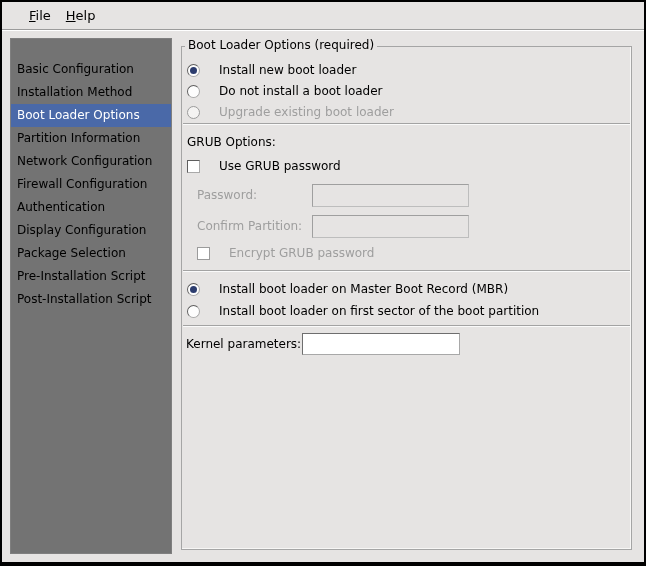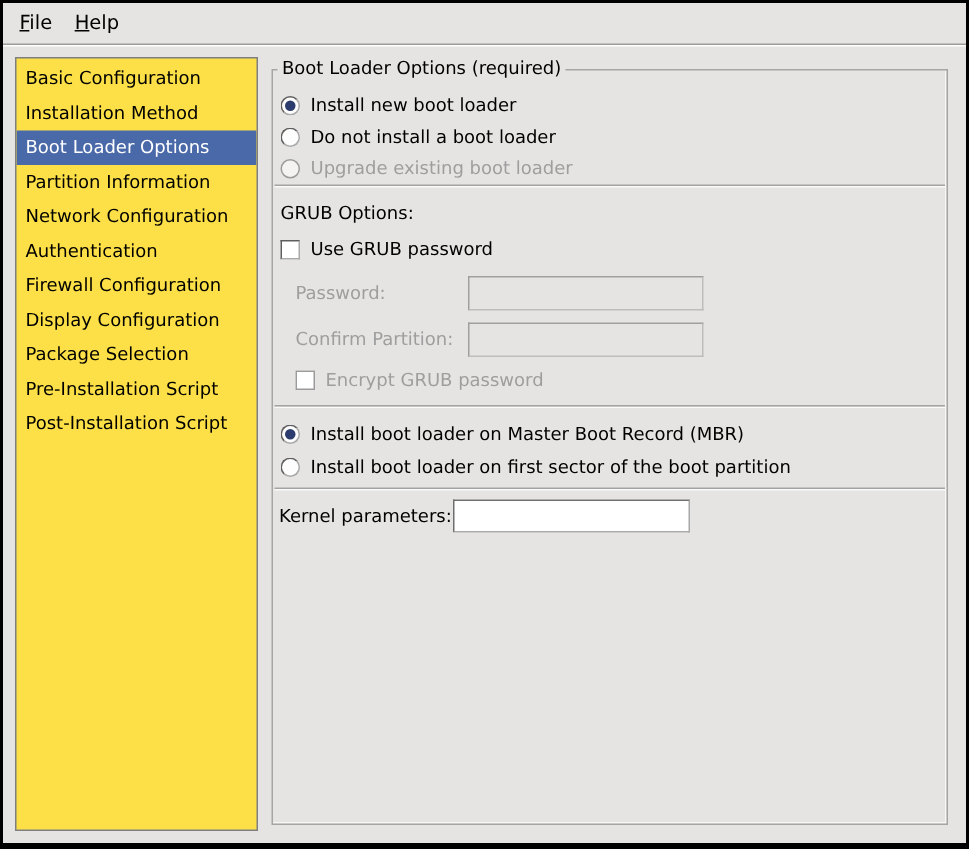--- a/index.html
+++ b/index.html
@@ -13,49 +13,49 @@
     font-family:"DejaVu Sans","Liberation Sans",sans-serif;
     font-size:12px;color:#000;
     overflow:hidden;
   }
   
   .menubar{
     position:absolute;left:0;top:0;width:100%;height:28px;
     border-bottom:1px solid #9b9b9b;
     box-shadow:0 1px 0 #ffffff;
     display:flex;align-items:center;
-    padding-left:8px;box-sizing:border-box;
+    padding-left:24px;box-sizing:border-box;
     font-size:13px;
   }
   .menu-item{padding:2px 3px;margin-right:9px;cursor:default;}
   .accel{text-decoration:underline;}
   
   .sidebar{
     position:absolute;left:8px;top:36px;width:162px;height:516px;
-    background:#fde047;
+    background:#737373;
     border:1px solid #7f7f7f;
     box-sizing:border-box;
-    padding-top:2px;
+    padding-top:19px;
     overflow:hidden;
   }
   .side-item{height:23px;line-height:23px;padding-left:6px;white-space:nowrap;cursor:default;}
   .side-item.selected{background:var(--selection,#4a69a8);color:#ffffff;}
   
   .frame{
     position:absolute;left:179px;top:44px;width:451px;height:504px;
     border:1px solid #a5a5a5;
     box-shadow:inset -1px -1px 0 #f7f6f5;
     box-sizing:border-box;
   }
   .frame-legend{
     position:absolute;top:-9px;left:3px;
     background:#e6e4e3;padding:0 3px;
     white-space:nowrap;
   }
-  .row{position:absolute;display:flex;align-items:center;gap:7px;height:18px;white-space:nowrap;}
+  .row{position:absolute;display:flex;align-items:center;gap:19px;height:18px;white-space:nowrap;}
   .sep{position:absolute;left:1px;width:447px;height:0;border-top:1px solid #a3a3a3;box-shadow:0 1px 0 #fafafa;}
   .static-label{position:absolute;white-space:nowrap;}
   
   .radio{
     width:11px;height:11px;border-radius:50%;
     background:#fdfdfd;flex:none;
     border:1px solid;border-color:#5e5e5e #a9a9a9 #a9a9a9 #5e5e5e;
     display:flex;align-items:center;justify-content:center;
   }
   .radio .dot{display:none;width:7px;height:7px;border-radius:50%;background:var(--radio_dot,#2c3c6e);}
@@ -89,22 +89,22 @@
     <span class="menu-item"><span class="accel">F</span><span>ile</span></span>
     <span class="menu-item"><span class="accel">H</span><span>elp</span></span>
   </div>
 
   <div class="sidebar">
     <div class="side-item">Basic Configuration</div>
     <div class="side-item">Installation Method</div>
     <div class="side-item selected">Boot Loader Options</div>
     <div class="side-item">Partition Information</div>
     <div class="side-item">Network Configuration</div>
+    <div class="side-item">Firewall Configuration</div>
     <div class="side-item">Authentication</div>
-    <div class="side-item">Firewall Configuration</div>
     <div class="side-item">Display Configuration</div>
     <div class="side-item">Package Selection</div>
     <div class="side-item">Pre-Installation Script</div>
     <div class="side-item">Post-Installation Script</div>
   </div>
 
   <div class="frame">
     <span class="frame-legend">Boot Loader Options (required)</span>
 
     <div class="row" style="top:14px;left:5px;">

